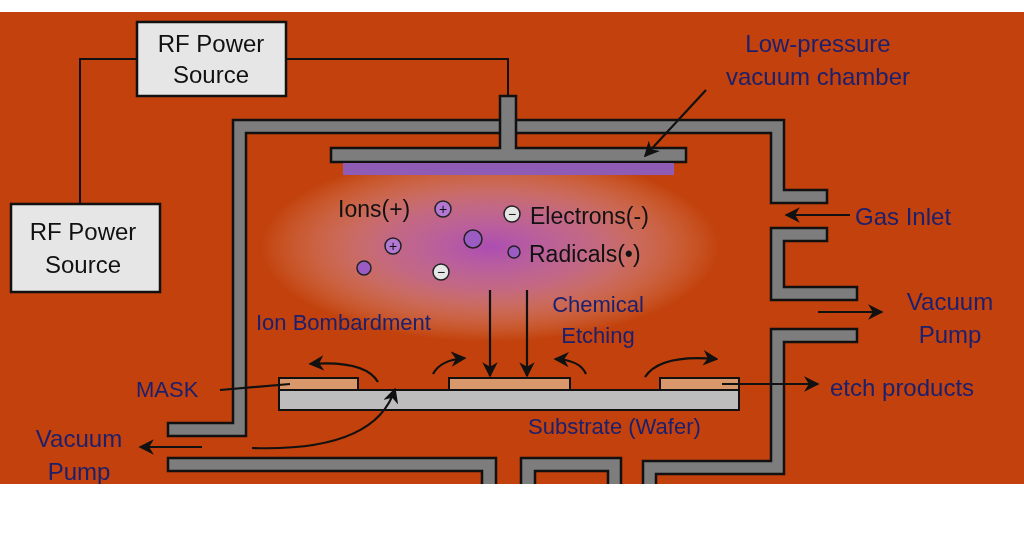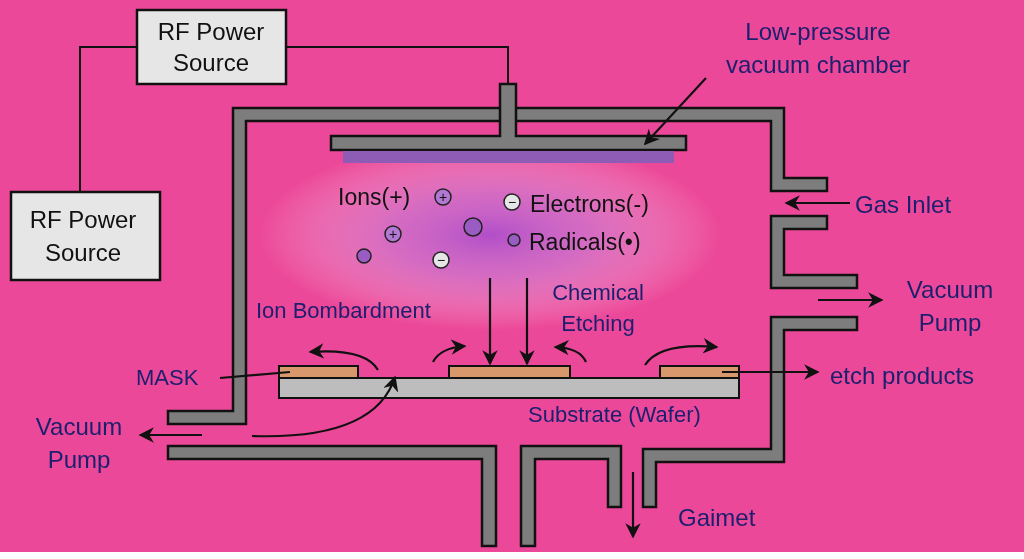--- a/index.html
+++ b/index.html
@@ -1,16 +1,16 @@
 <!DOCTYPE html>
 <html><head>
   <meta charset="utf-8">
   <style>
     html, body { margin: 0; padding: 0; background: #ffffff; }
-    #stage { position: relative; width: 1024px; height: 552px; overflow: hidden; background: #ec4899; }
+    #stage { position: relative; width: 1024px; height: 472px; overflow: hidden; background: #c2410c; margin-top: 12px; }
     svg { position: absolute; left: 0; top: 0; }
     .lbl-blue { font-family: "Liberation Sans", sans-serif; fill: #1a1f6e; }
     .lbl-black { font-family: "Liberation Sans", sans-serif; fill: #111111; }
     .wall { fill: #7d7d7d; stroke: #111; stroke-width: 2.5; stroke-linejoin: miter; }
     .wire { fill: none; stroke: #111; stroke-width: 2; }
     .arr { fill: none; stroke: #111; stroke-width: 2.2; }
     .box { fill: #e6e6e6; stroke: #111; stroke-width: 2.5; }
   </style>
 </head>
 <body>

